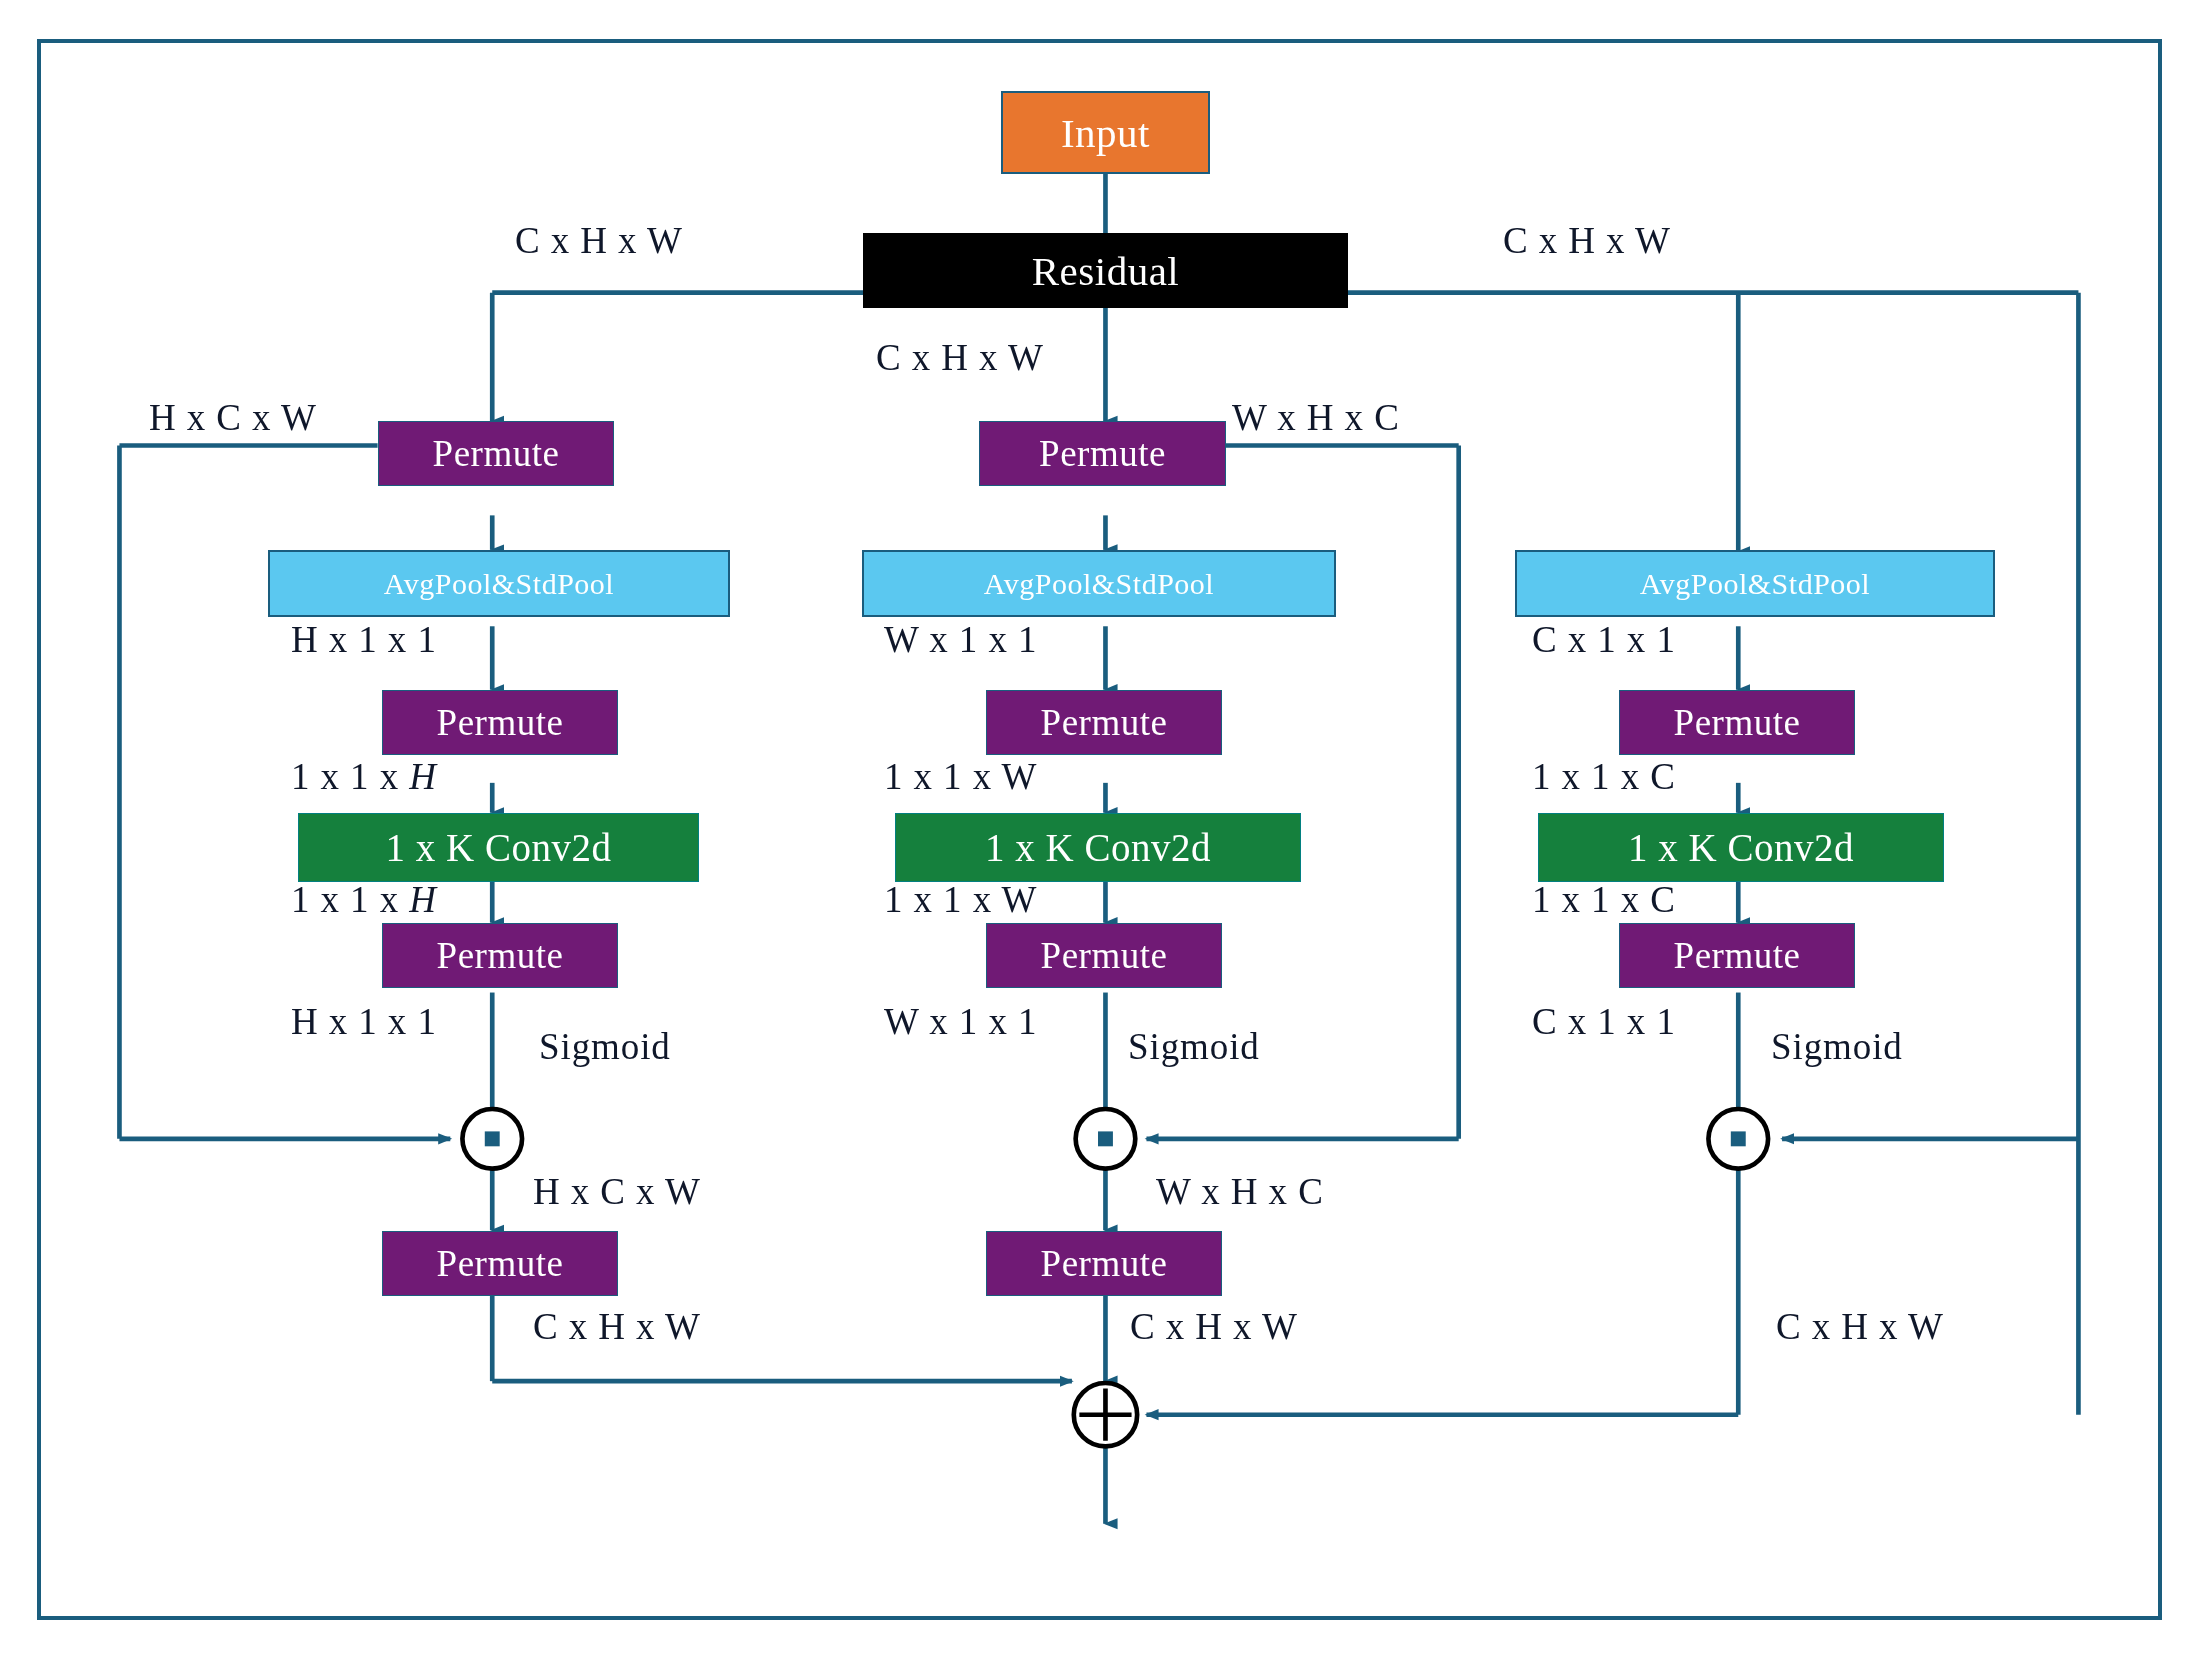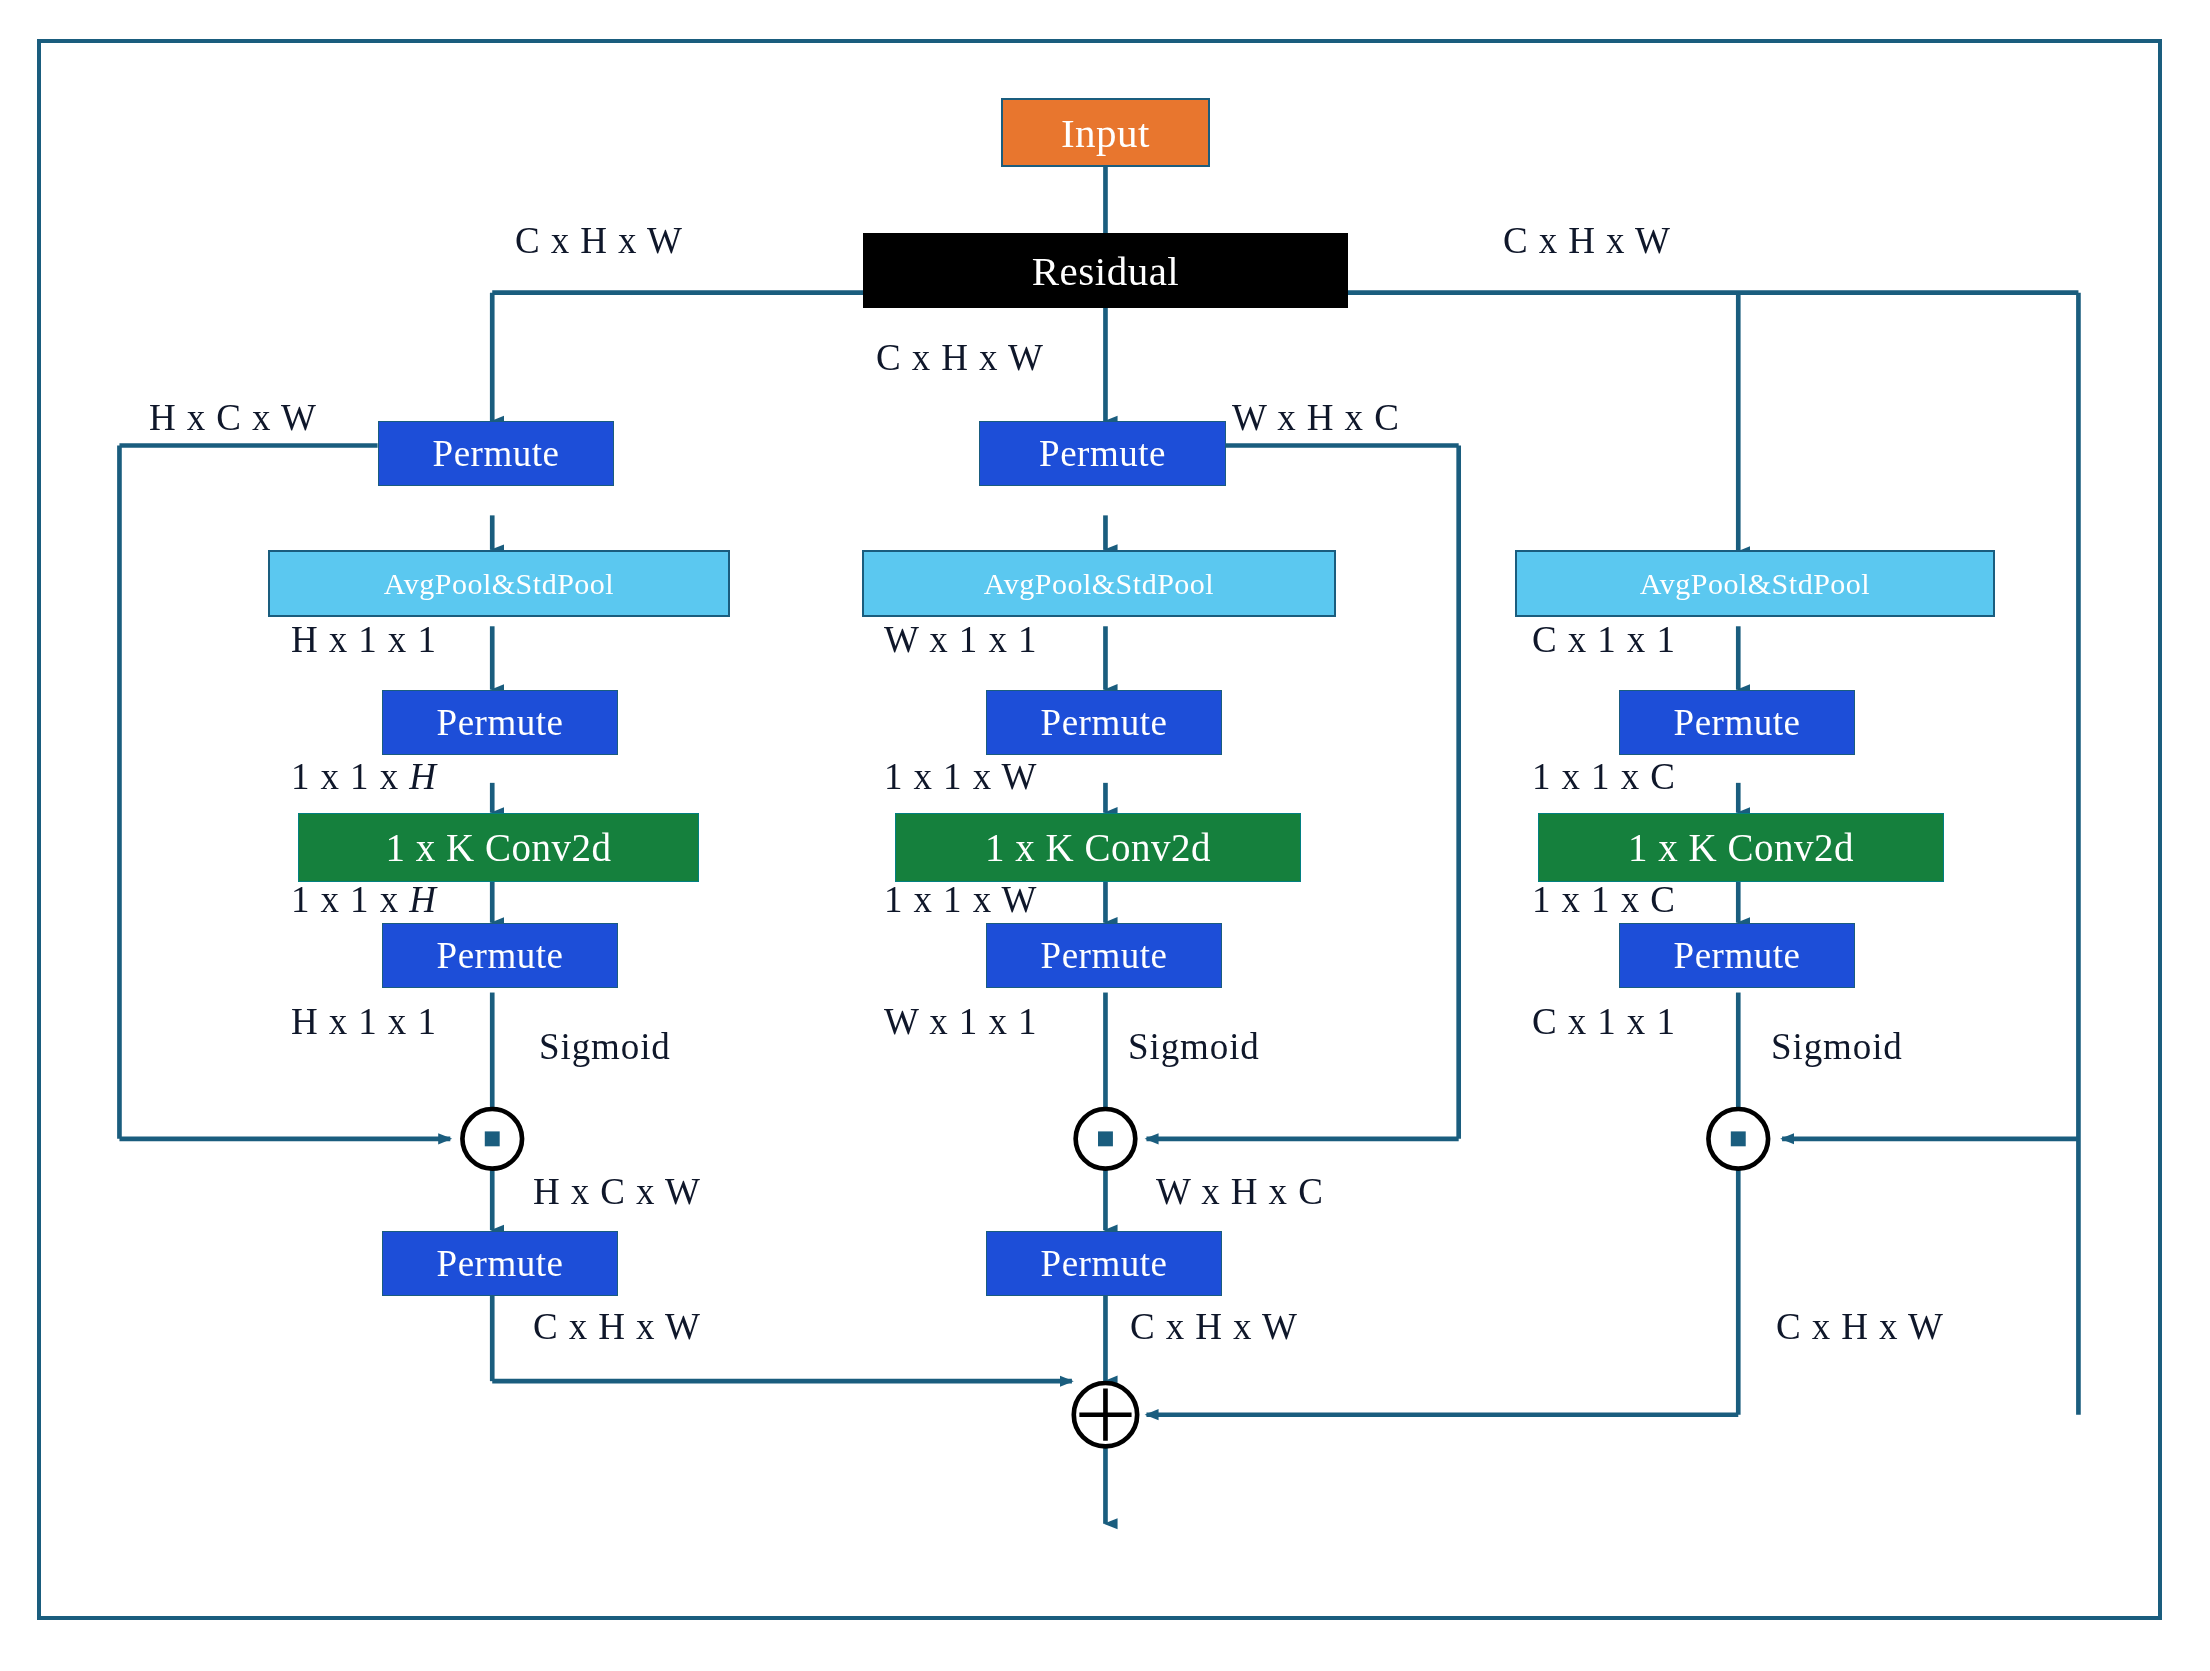--- a/index.html
+++ b/index.html
@@ -38,21 +38,21 @@
     background:#E8762E;
     border:2.8px solid #1A5D7E;
     font-size:41px;
   }
   .n-residual{
     background:#000000;
     border:2.8px solid #000000;
     font-size:41px;
   }
   .n-permute{
-    background:#1d4ed8;
+    background:#701a75;
     border:1.9px solid #1A5D7E;
     font-size:37px;
   }
   .n-pool{
     background:#5BC8F0;
     border:2.8px solid #1A5D7E;
     font-size:30px;
   }
   .n-conv{
     background:#15803d;
@@ -145,21 +145,21 @@
       <circle cx="1186" cy="1222" r="32" fill="#ffffff" stroke="#000000" stroke-width="5"></circle>
       <rect x="1178" y="1214" width="16" height="16" fill="#1A5D7E"></rect>
       <circle cx="1865" cy="1222" r="32" fill="#ffffff" stroke="#000000" stroke-width="5"></circle>
       <rect x="1857" y="1214" width="16" height="16" fill="#1A5D7E"></rect>
 
       <circle cx="1186" cy="1518" r="34" fill="#ffffff" stroke="#000000" stroke-width="5"></circle>
       <path d="M1186,1490 L1186,1546 M1158,1518 L1214,1518" stroke="#000000" stroke-width="5" fill="none"></path>
     </g>
   </svg>
 
-  <div class="node n-input" style="left:1001px; top:91px; width:209px; height:69px;margin-top:7px;">
+  <div class="node n-input" style="left:1001px; top:91px; width:209px; height:83px;">
     <span>Input</span>
   </div>
 
   <div class="node n-residual" style="left:863px; top:233px; width:485px; height:75px;">
     <span>Residual</span>
   </div>
 
   <div class="node n-permute" style="left:378px; top:421px; width:236px; height:65px;">
     <span>Permute</span>
   </div>

